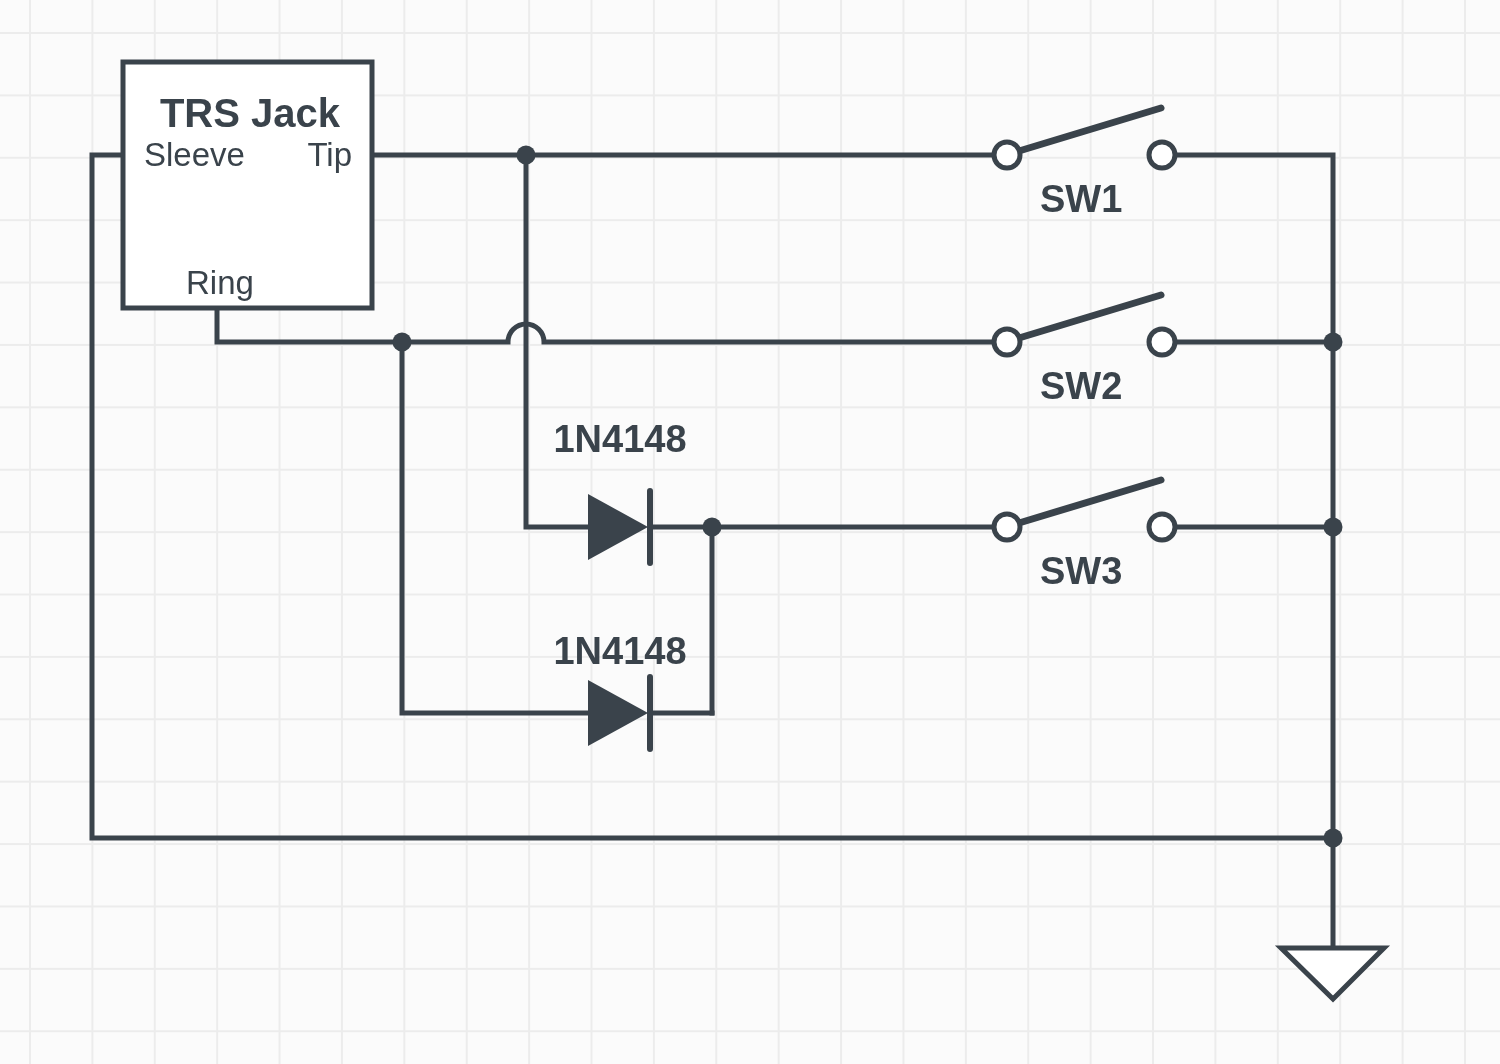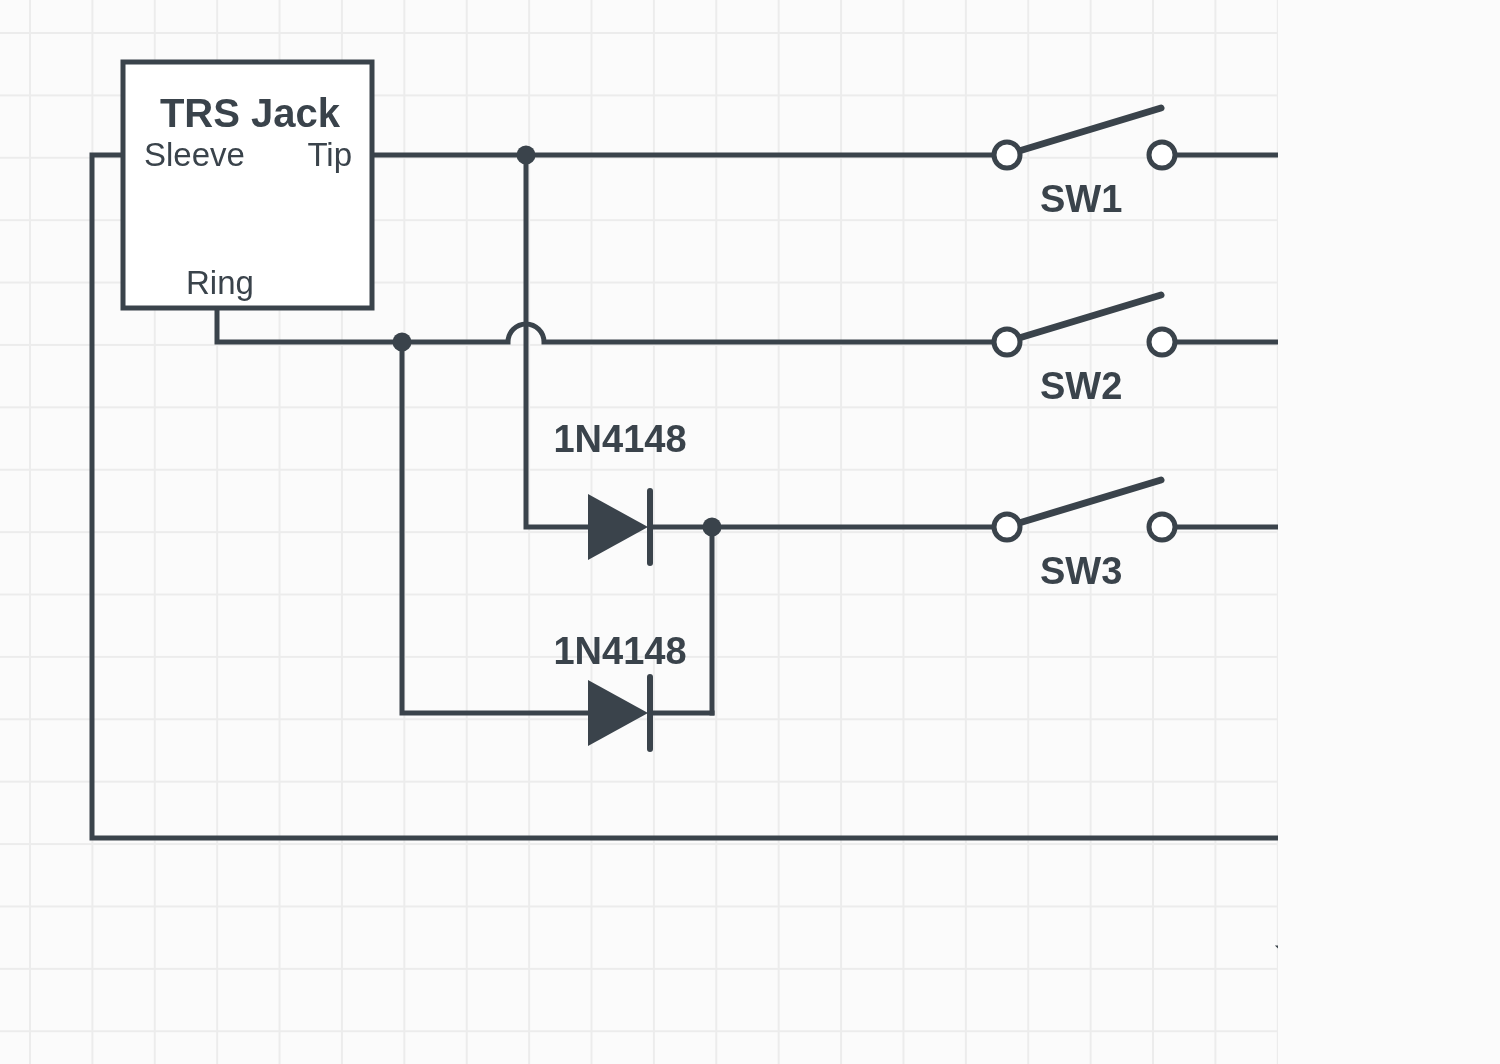--- a/index.html
+++ b/index.html
@@ -7,21 +7,21 @@
     --background: #fbfbfb;
     --grid: #ececec;
     --box-fill: #ffffff;
   }
   * { box-sizing: border-box; }
   html, body { margin: 0; padding: 0; }
   body { font-family: "Liberation Sans", sans-serif; background: var(--background); }
 
   .canvas {
     position: relative;
-    width: 1278px;
+    width: 1500px;
     height: 1064px;
     background-color: var(--background);
     background-image:
       linear-gradient(to right, var(--grid) 2px, transparent 2px),
       linear-gradient(to bottom, var(--grid) 2px, transparent 2px);
     background-size: 62.4px 62.4px;
     background-position: 29px 32px;
     overflow: hidden;
   }
 

